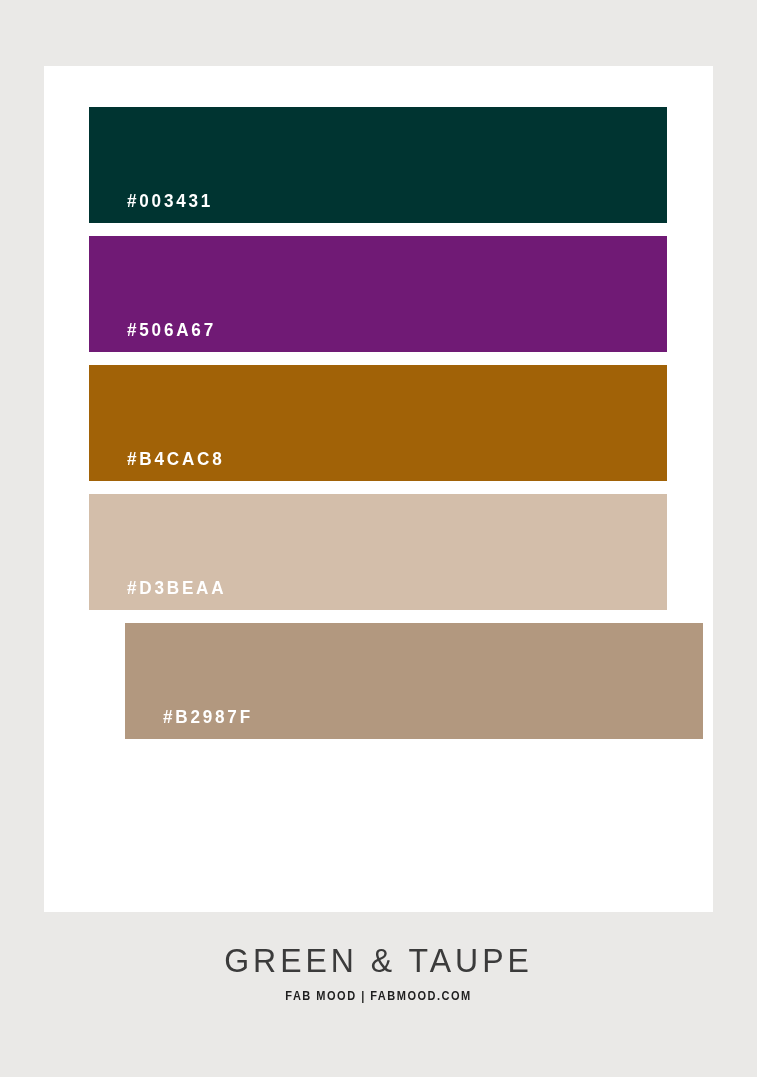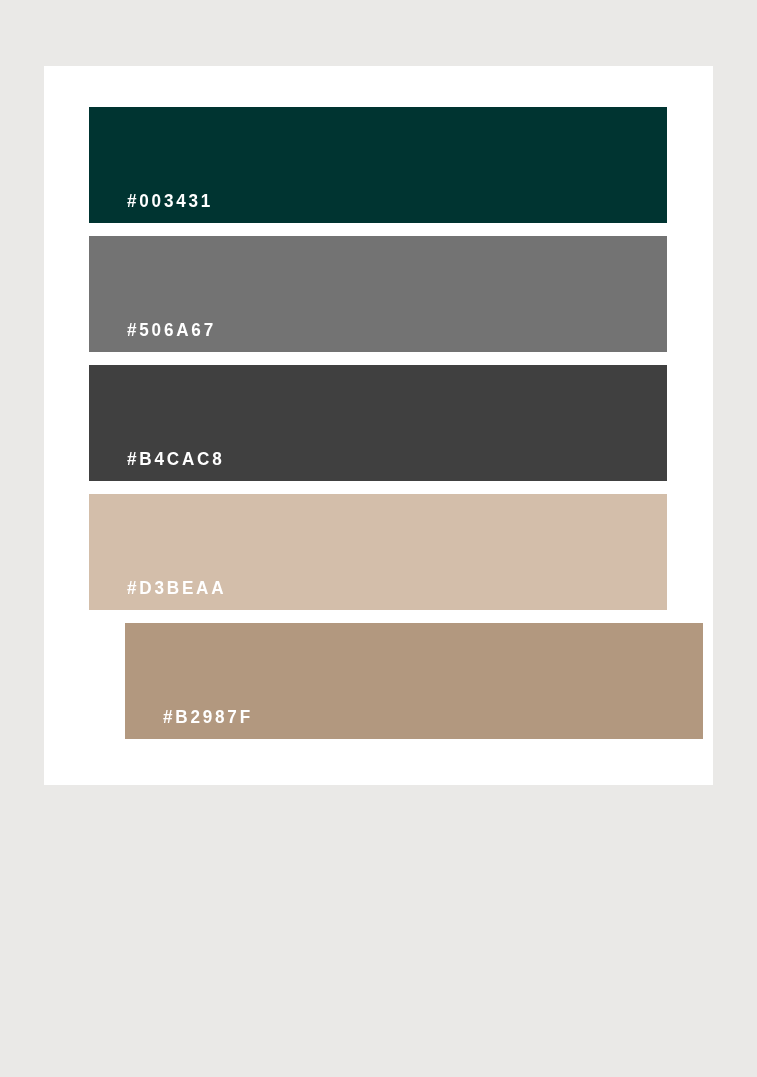--- a/index.html
+++ b/index.html
@@ -20,21 +20,21 @@
     height: 1077px;
     background: #eae9e7;
     box-sizing: border-box;
   }
   
   #palette-card {
     position: absolute;
     left: 44px;
     top: 66px;
     width: 669px;
-    height: 719px;
+    height: 846px;
     background: #ffffff;
   }
   
   #swatch-list {
     position: absolute;
     left: 45px;   
     top: 41px;    
     width: 578px;
   }
   .swatch {
@@ -98,35 +98,39 @@
 <div id="page" style="background-color: rgb(234, 233, 231);">
 
   <div id="palette-card" style="background-color: rgb(255, 255, 255);">
 
     <div id="swatch-list">
 
       <div class="swatch" style="background-color: rgb(0, 52, 49);">
         <span class="swatch-label" style="color: rgb(255, 255, 255);">#003431</span>
       </div>
 
-      <div class="swatch" style="background-color: #737373;">
+      <div class="swatch" style="background-color: #701a75;">
         <span class="swatch-label" style="color: rgb(255, 255, 255);">#506A67</span>
       </div>
 
-      <div class="swatch" style="background-color: #404040; padding-left: 20px;">
+      <div class="swatch" style="background-color: #a16207; padding-left: 20px;">
         <span class="swatch-label" style="color: rgb(255, 255, 255);">#B4CAC8</span>
       </div>
 
 
       <div class="swatch" style="background-color: rgb(211, 190, 170);">
         <span class="swatch-label" style="color: rgb(255, 255, 255);">#D3BEAA</span>
       </div>
 
       <div class="swatch" style="background-color: rgb(178, 152, 127);">
         <span class="swatch-label" style="color: rgb(255, 255, 255);">#B2987F</span>
       </div>
 
     </div>
 
   </div>
 
+  <div id="caption">
+    <div id="palette-title">GREEN &amp; TAUPE</div>
+    <div id="palette-credit">FAB MOOD | FABMOOD.COM</div>
+  </div>
 
 </div>
 
 </body></html>

